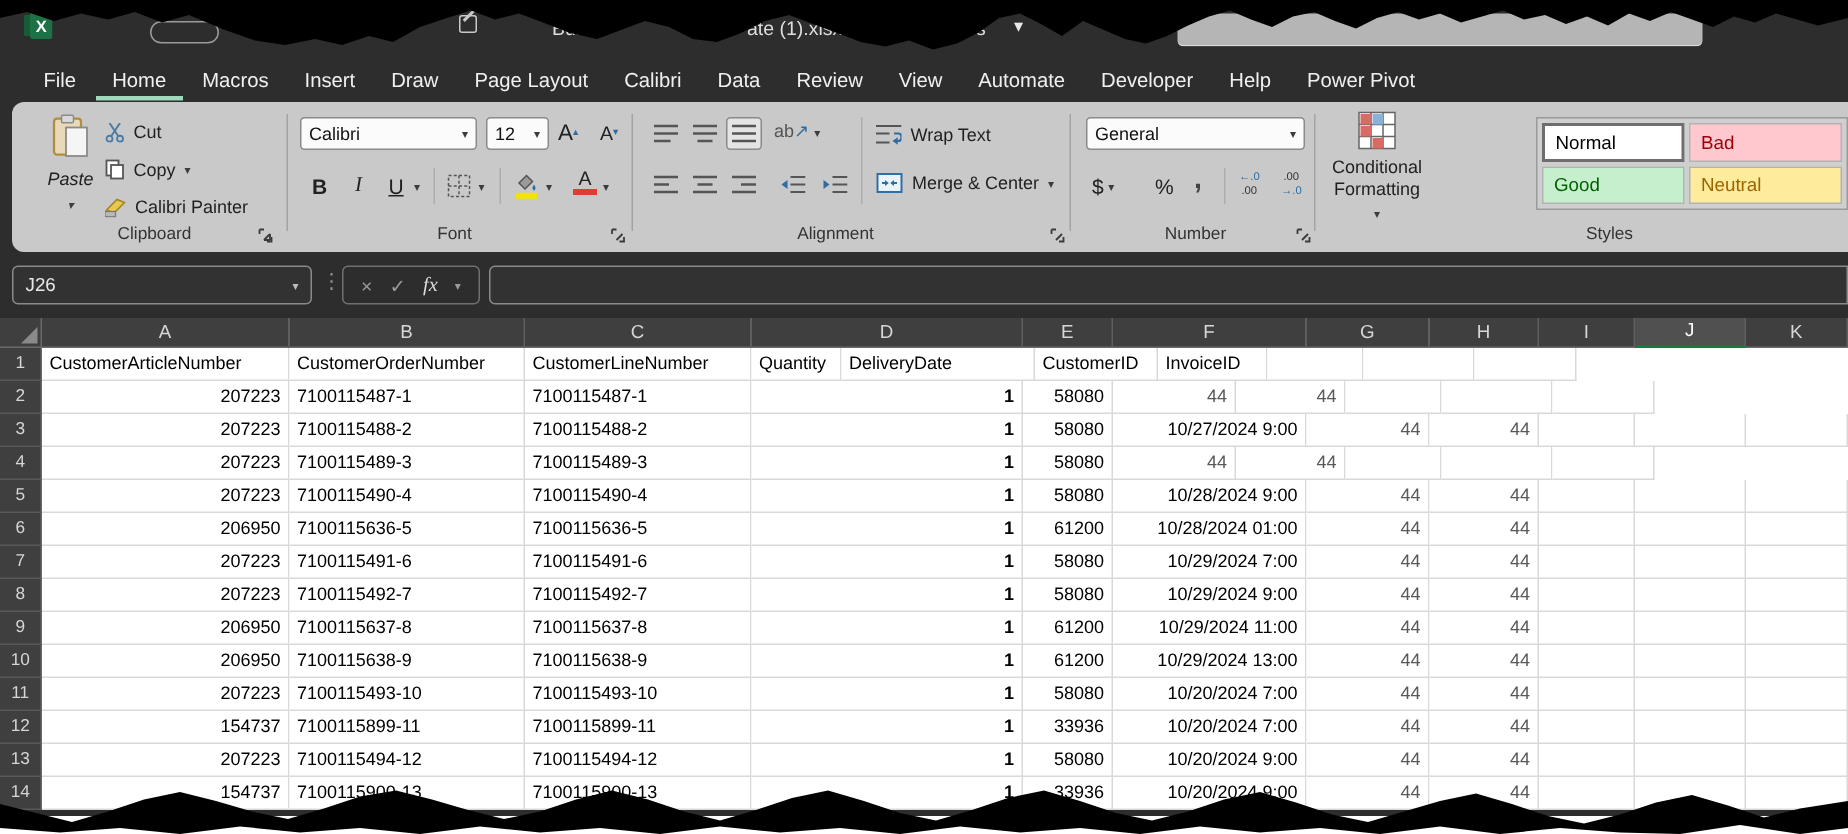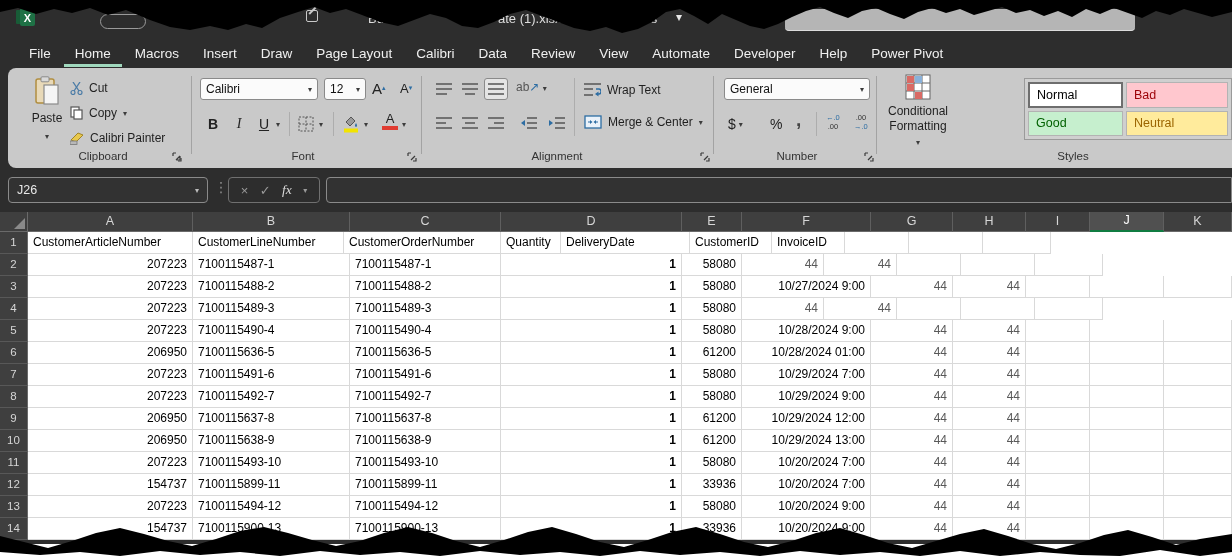--- a/index.html
+++ b/index.html
@@ -30,21 +30,21 @@
   .rbtxt { font-size:12px; color:#1f1f1f; white-space:nowrap; }
   .chev { font-size:8px; color:#3c3c3c; }
   .combo { position:absolute; background:#fbfbfb; border:1px solid #8a8a8a; border-radius:3px; height:22px; font-size:12px; color:#111; display:flex; align-items:center; padding:0 5px; }
   .combo .chev { margin-left:auto; }
   .minisep { position:absolute; width:1px; height:24px; background:#adadad; }
   .alnico { position:absolute; width:24px; height:22px; border-radius:3px; display:flex; align-items:center; justify-content:center; }
   .alnico.sel { background:#e4e4e4; border:1px solid #8a8a8a; }
   .alnico svg { display:block; }
 
   
-  #paste-btn { position:absolute; left:16px; top:8px; width:46px; height:76px; text-align:center; }
+  #paste-btn { position:absolute; left:16px; top:8px; width:46px; height:76px; text-align:center;font-style:italic; }
   #paste-btn .rbtxt { display:block; margin-top:1px; }
   .cliprow { position:absolute; left:62px; display:flex; align-items:center; gap:6px; height:20px; }
 
   
   .fbtn { position:absolute; top:44px; height:24px; display:flex; align-items:center; justify-content:center; font-size:14px; color:#222; }
 
   
   #style-gallery { position:absolute; left:1016px; top:10px; width:208px; height:62px; background:#cfcfcf; border:1px solid #9a9a9a; display:grid; grid-template-columns:95px 1fr; grid-template-rows:1fr 1fr; gap:3px; padding:3px; }
   .stylecell { font-size:12.5px; display:flex; align-items:center; padding-left:7px; border:1px solid #b3b3b3; overflow:hidden; white-space:nowrap; }
   .stylecell.selected { border:2px solid #6e6e6e; }
@@ -391,22 +391,22 @@
         <div class="colhead" style="width: 129px;">F</div>
         <div class="colhead" style="width: 82px;">G</div>
         <div class="colhead" style="width: 73px;">H</div>
         <div class="colhead" style="width: 64px;">I</div>
         <div class="colhead selcol" style="width: 74px;">J</div>
         <div class="colhead" style="width: 68px;">K</div>
       </div>
       <div class="shrow">
         <div class="rowhead" style="width: 28px;">1</div>
         <div class="cell left" style="width: 165px;">CustomerArticleNumber</div>
+        <div class="cell left" style="width: 157px;">CustomerOrderNumber</div>
         <div class="cell left" style="width: 151px;">CustomerLineNumber</div>
-        <div class="cell left" style="width: 157px;">CustomerOrderNumber</div>
         <div class="cell left" style="width: 60px;">Quantity</div>
         <div class="cell left" style="width: 129px;">DeliveryDate</div>
         <div class="cell left" style="width: 82px;">CustomerID</div>
         <div class="cell left" style="width: 73px;">InvoiceID</div>
         <div class="cell left" style="width: 64px;"></div>
         <div class="cell left" style="width: 74px;"></div>
         <div class="cell left" style="width: 68px;"></div>
       </div>
       <div class="shrow">
         <div class="rowhead" style="width: 28px;">2</div>
@@ -504,21 +504,21 @@
         <div class="cell" style="width: 74px;"></div>
         <div class="cell" style="width: 68px;"></div>
       </div>
       <div class="shrow">
         <div class="rowhead" style="width: 28px;">9</div>
         <div class="cell right" style="width: 165px;">206950</div>
         <div class="cell" style="width: 157px;">7100115637-8</div>
         <div class="cell" style="width: 151px;">7100115637-8</div>
         <div class="cell right strong" style="width: 181px;">1</div>
         <div class="cell right" style="width: 60px;">61200</div>
-        <div class="cell right" style="width: 129px;">10/29/2024 12:00</div>
+        <div class="cell right" style="width: 129px;">10/29/2024 11:00</div>
         <div class="cell right muted" style="width: 82px;">44</div>
         <div class="cell right muted" style="width: 73px;">44</div>
         <div class="cell" style="width: 64px;"></div>
         <div class="cell" style="width: 74px;"></div>
         <div class="cell" style="width: 68px;"></div>
       </div>
       <div class="shrow">
         <div class="rowhead" style="width: 28px;">10</div>
         <div class="cell right" style="width: 165px;">206950</div>
         <div class="cell" style="width: 157px;">7100115638-9</div>

